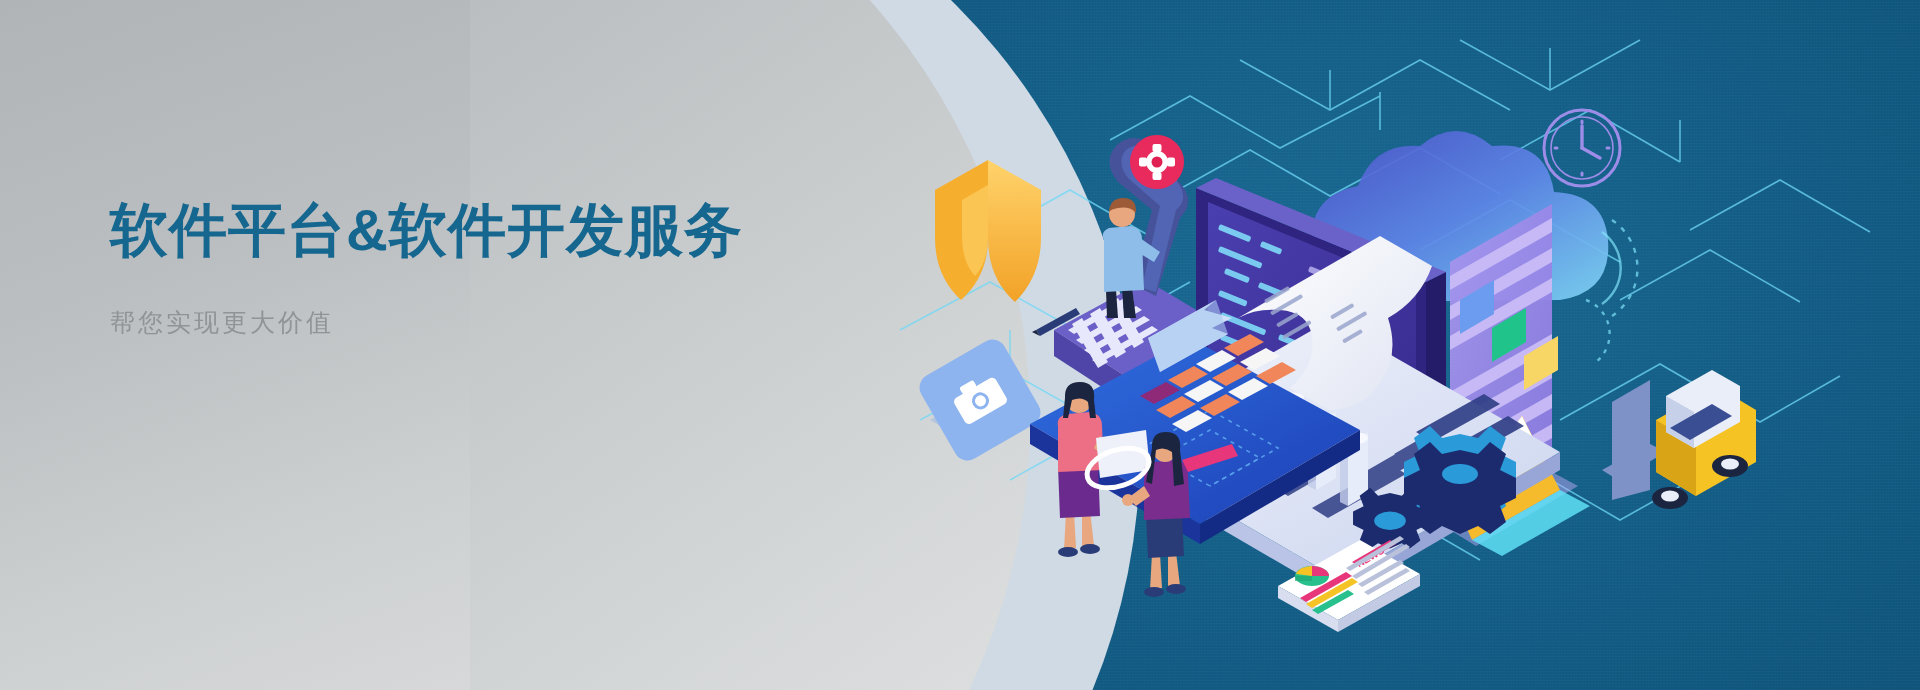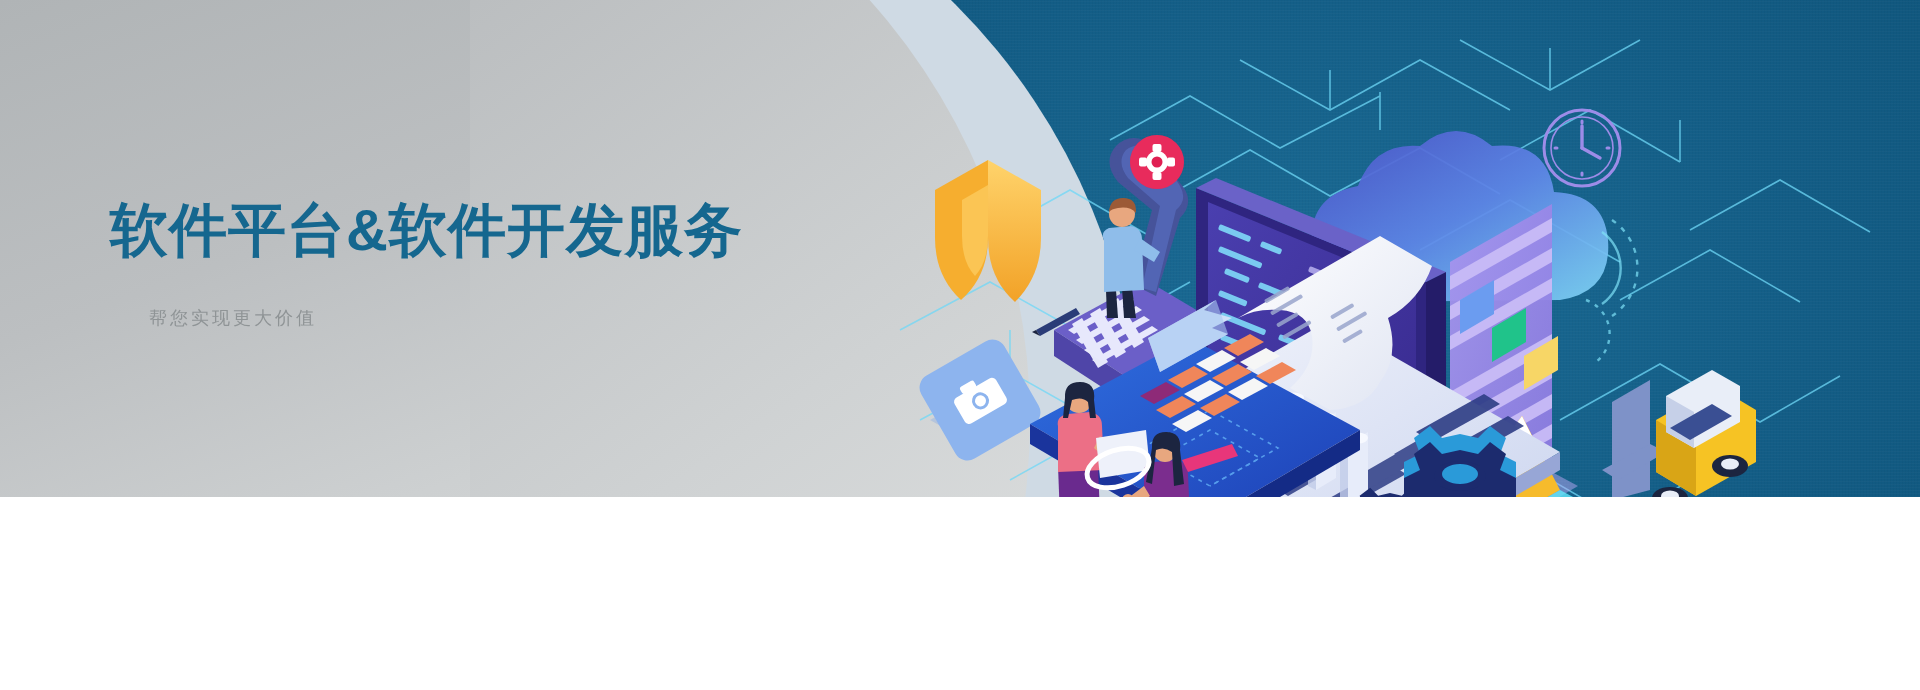--- a/index.html
+++ b/index.html
@@ -1,21 +1,21 @@
 <!DOCTYPE html>
 <html><head>
 <meta charset="utf-8">
 <style>
   * { margin:0; padding:0; box-sizing:border-box; }
   html,body{ background:#fff; }
   body{ font-family:"Liberation Sans","DejaVu Sans",sans-serif; }
 
   .banner{
     position:relative;
-    width:1920px; height:497px;
+    width:1920px; height:690px;
     overflow:hidden;
     background:#115f87;
   }
 
   
   .bg-blue{
     position:absolute; inset:0;
     background:
       radial-gradient(ellipse 1100px 760px at 1320px 300px, #1b6b95 0%, #135d86 45%, #0d4f73 100%);
   }
@@ -47,21 +47,21 @@
   }
 
   
   .copy{ position:absolute; left:110px; top:196px; width:720px; }
   .title{
     font-size:58px; line-height:1.18; font-weight:700;
     color:#15678f; letter-spacing:1px; white-space:nowrap;
   }
   .subtitle{
     margin-top:42px;
-    font-size:18px; color:#8f9496; letter-spacing:3px; font-weight:400;margin-left:39px;
+    font-size:25px; color:#8f9496; letter-spacing:3px; font-weight:400;
   }
 
   
   .illo{ position:absolute; left:860px; top:0; width:1060px; height:690px; }
   .illo svg{ display:block; width:100%; height:100%; }
 </style>
 </head>
 <body>
 
 <div class="banner">

